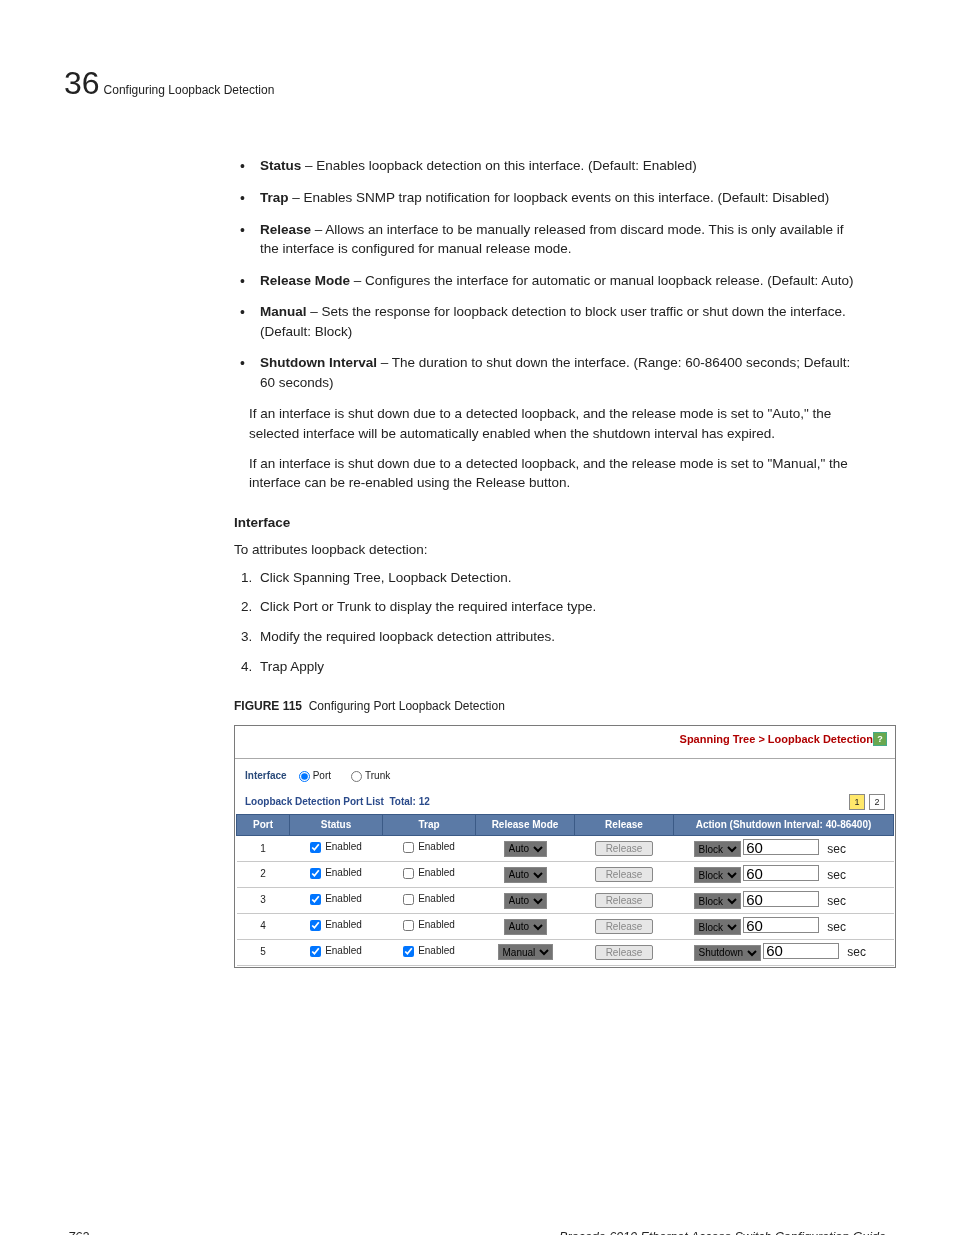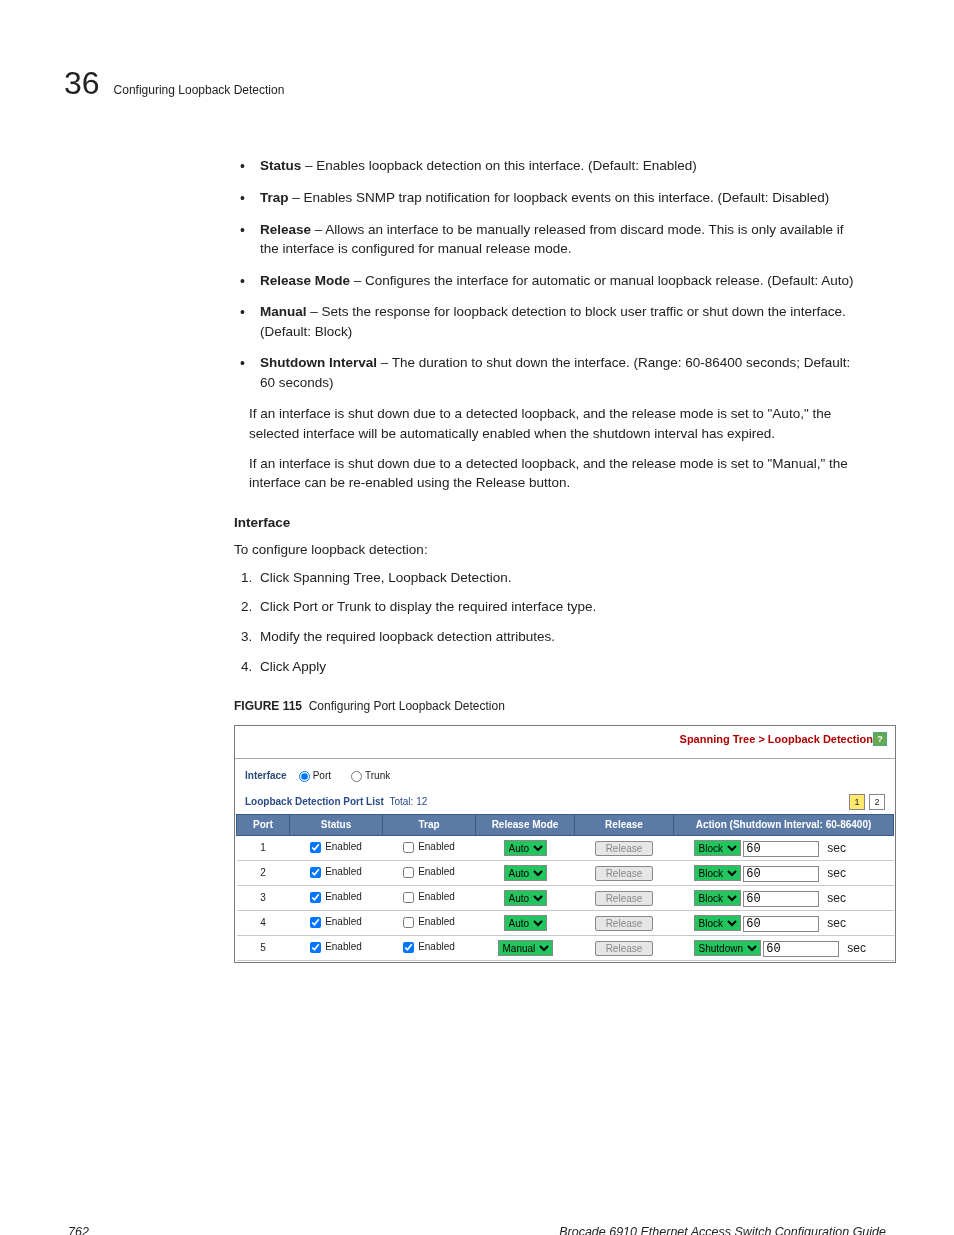--- a/index.html
+++ b/index.html
@@ -8,21 +8,21 @@
     color: #222;
     margin: 0;
     padding: 60px 64px 40px 64px;
     width: 954px;
     box-sizing: border-box;
     line-height: 1.45;
   }
   .page-head {
     display: flex;
     align-items: baseline;
-    gap: 14px;
+    gap: 4px;
     margin-bottom: 50px;
   }
   .chnum {
     font-size: 32px;
     font-weight: normal;
   }
   .chtitle {
     font-size: 12px;
   }
   .content {
@@ -93,21 +93,21 @@
   }
   .iface-row .lbl { font-weight: bold; color:#2a4a7a; }
   .radio-wrap { display:flex; align-items:center; gap:3px; margin-right:8px; font-size:10px;}
   .list-header {
     padding: 6px 10px 4px 10px;
     display:flex;
     justify-content:space-between;
     align-items:flex-end;
   }
   .list-title { color:#2a4a8a; font-weight:bold; }
-  .list-total { color:#2a4a8a; font-weight:normal; }
+  .list-total { color:#2a4a8a; font-weight:bold; }
   .pager { display:flex; gap:4px; }
   .pager span {
     display:inline-block; width:14px; height:14px; border:1px solid #888;
     text-align:center; font-size:9px; line-height:14px;
   }
   .pager .active { background:#ffe86b; }
   table.portlist {
     width: calc(100% - 2px);
     border-collapse: collapse;
     margin: 0 1px 1px 1px;
@@ -123,22 +123,22 @@
   }
   table.portlist td {
     border-bottom: 1px solid #c8c8c8;
     padding: 3px 4px;
     text-align: center;
     vertical-align: middle;
     height: 18px;
   }
   .cb-wrap { display:inline-flex; align-items:center; gap:4px; }
   input.cb { width:11px; height:11px; margin:0; }
-  select.sel { font-size:10px; border:1px solid #888; background:#22c55e; height:16px; }
-  input.num { width:70px; font-size:12px; height:14px; border:1px solid #888; padding:0 2px;font-family:Liberation Mono, monospace; }
+  select.sel { font-size:10px; border:1px solid #888; background:#737373; height:16px; }
+  input.num { width:70px; font-size:15px; height:14px; border:1px solid #888; padding:0 2px; }
   button.rel {
     font-size:10px; padding:1px 10px; border:1px solid #888;
     background:#e6e6e6; color:#888; border-radius:2px;
   }
   .sec { font-size:12px; margin-left:8px; }
   .footer {
     display:flex;
     justify-content:space-between;
     font-style: italic;
     font-size: 12.5px;
@@ -163,26 +163,26 @@
     <li><span class="term">Release</span><span> – Allows an interface to be manually released from discard mode. This is only available if the interface is configured for manual release mode.</span></li>
     <li><span class="term">Release Mode</span><span> – Configures the interface for automatic or manual loopback release. (Default: Auto)</span></li>
     <li><span class="term">Manual</span><span> – Sets the response for loopback detection to block user traffic or shut down the interface. (Default: Block)</span></li>
     <li><span class="term">Shutdown Interval</span><span> – The duration to shut down the interface. (Range: 60-86400 seconds; Default: 60 seconds)</span></li>
   </ul>
 
   <p class="para-after">If an interface is shut down due to a detected loopback, and the release mode is set to "Auto," the selected interface will be automatically enabled when the shutdown interval has expired.</p>
   <p class="para-after">If an interface is shut down due to a detected loopback, and the release mode is set to "Manual," the interface can be re-enabled using the Release button.</p>
 
   <div class="subhead">Interface</div>
-  <div>To configure loopback detection:</div>
+  <div>To attributes loopback detection:</div>
   <ol class="steps">
     <li>Click Spanning Tree, Loopback Detection.</li>
     <li>Click Port or Trunk to display the required interface type.</li>
     <li>Modify the required loopback detection attributes.</li>
-    <li>Click Apply</li>
+    <li>Trap Apply</li>
   </ol>
 
   <div class="fig-caption">
     <span class="fignum">FIGURE 115</span>&nbsp;&nbsp;<span>Configuring Port Loopback Detection</span>
   </div>
 
   <div class="ui-box">
     <div class="ui-title">
       <span>Spanning Tree &gt; Loopback Detection</span>
       <span class="help-icon">?</span>
@@ -210,21 +210,21 @@
       </div>
     </div>
     <table class="portlist">
       <thead>
         <tr>
           <th style="width:44px">Port</th>
           <th style="width:84px">Status</th>
           <th style="width:84px">Trap</th>
           <th style="width:90px">Release Mode</th>
           <th style="width:90px">Release</th>
-          <th>Action (Shutdown Interval: 60-86400)</th>
+          <th>Action (Shutdown Interval: 40-86400)</th>
         </tr>
       </thead>
       <tbody id="port-rows">
           <tr>
             <td>1</td>
             <td><span class="cb-wrap">
                 <input type="checkbox" class="cb" checked="" style=""> 
                 <span>Enabled</span>
               </span></td>
             <td><span class="cb-wrap">

